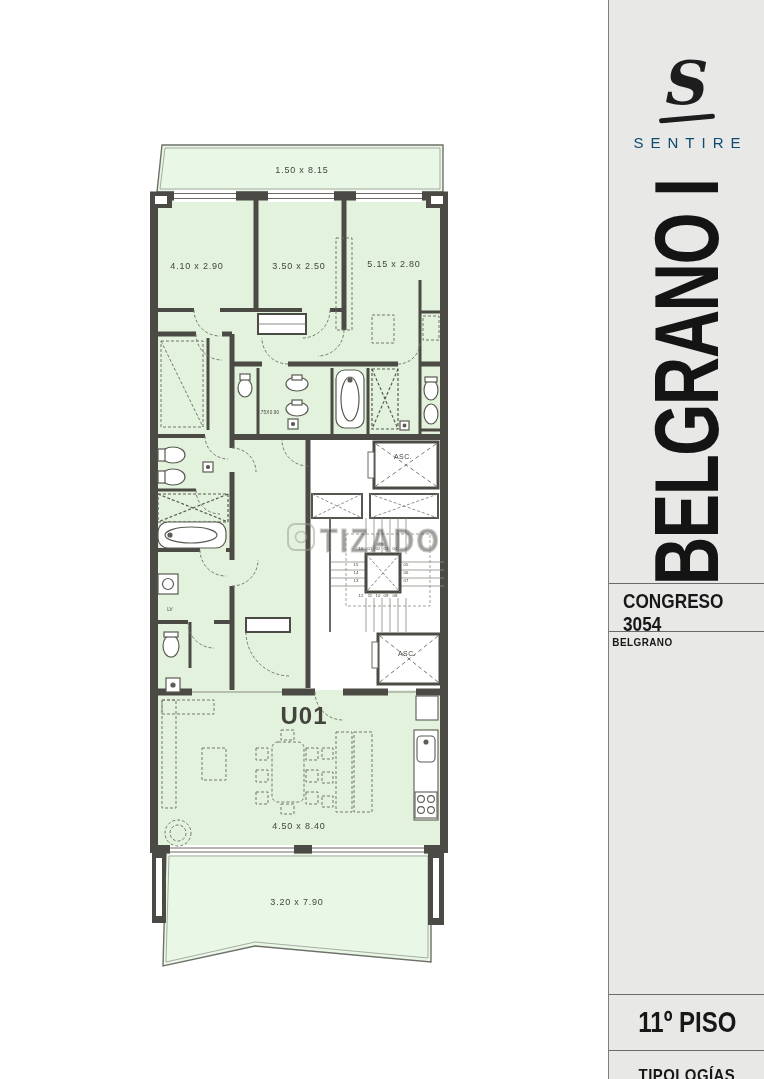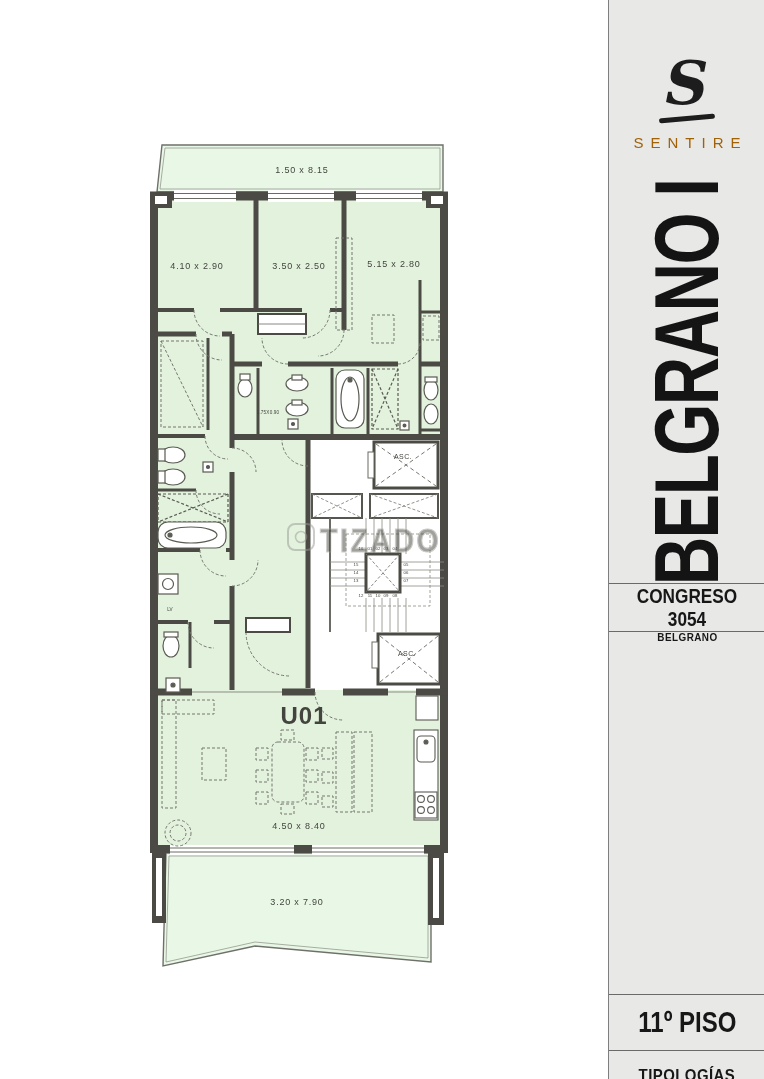--- a/index.html
+++ b/index.html
@@ -15,28 +15,28 @@
   .stairnum{font-size:4.3px;fill:#55564f;}
   .wm-text{font-size:34px;font-weight:bold;letter-spacing:3px;fill:none;stroke:#9a9a94;stroke-width:1.2px;}
   
   .sidebar{position:absolute;left:608px;top:0;width:156px;height:1079px;background:#e8e8e7;
            border-left:1px solid #7e7e7e;box-sizing:border-box;color:#171717;}
   .logo-block{position:absolute;top:52px;left:0;width:156px;text-align:center;}
   .logo-s{font-family:"DejaVu Serif",serif;font-style:italic;font-weight:bold;
           font-size:60px;line-height:62px;color:#1d1d1d;}
   .logo-underline{width:56px;height:5px;background:#1d1d1d;border-radius:3px;
                   margin:2px auto 0 auto;transform:rotate(-5deg);}
-  .brand{margin-top:13px;font-size:15px;letter-spacing:7px;padding-left:7px;color:#a16207;}
+  .brand{margin-top:13px;font-size:15px;letter-spacing:7px;padding-left:7px;color:#0c4a6e;}
   .project-vertical{position:absolute;left:0;top:196px;width:156px;height:372px;
                     display:flex;align-items:center;justify-content:center;}
   .project-vertical span{transform:rotate(-90deg) scale(0.78,1.06);white-space:nowrap;
                     font-weight:bold;font-size:86px;letter-spacing:-2px;color:#141414;}
   .address-block{position:absolute;left:0;top:583px;width:156px;height:49px;
                  border-top:1px solid #6a6a6a;border-bottom:1px solid #6a6a6a;
-                 box-sizing:border-box;text-align:center;}
+                 box-sizing:border-box;text-align:left;padding-top:5px;}
   .address{font-weight:bold;font-size:21px;line-height:23px;}
   .address span,.floor span,.footer span,.neigh span{display:inline-block;}
   .address span{transform:scaleX(.82);}
   .neigh{font-weight:bold;font-size:11px;line-height:15px;}
   .neigh span{transform:scaleX(.9);letter-spacing:.5px;}
   .floor-block{position:absolute;left:0;top:994px;width:156px;height:107px;
                border-top:1px solid #6a6a6a;box-sizing:border-box;text-align:center;}
   .floor{font-weight:bold;font-size:30px;line-height:54px;height:55px;}
   .floor span{transform:scaleX(.8);}
   .footer{font-weight:bold;font-size:17px;line-height:50px;border-top:1px solid #6a6a6a;}

